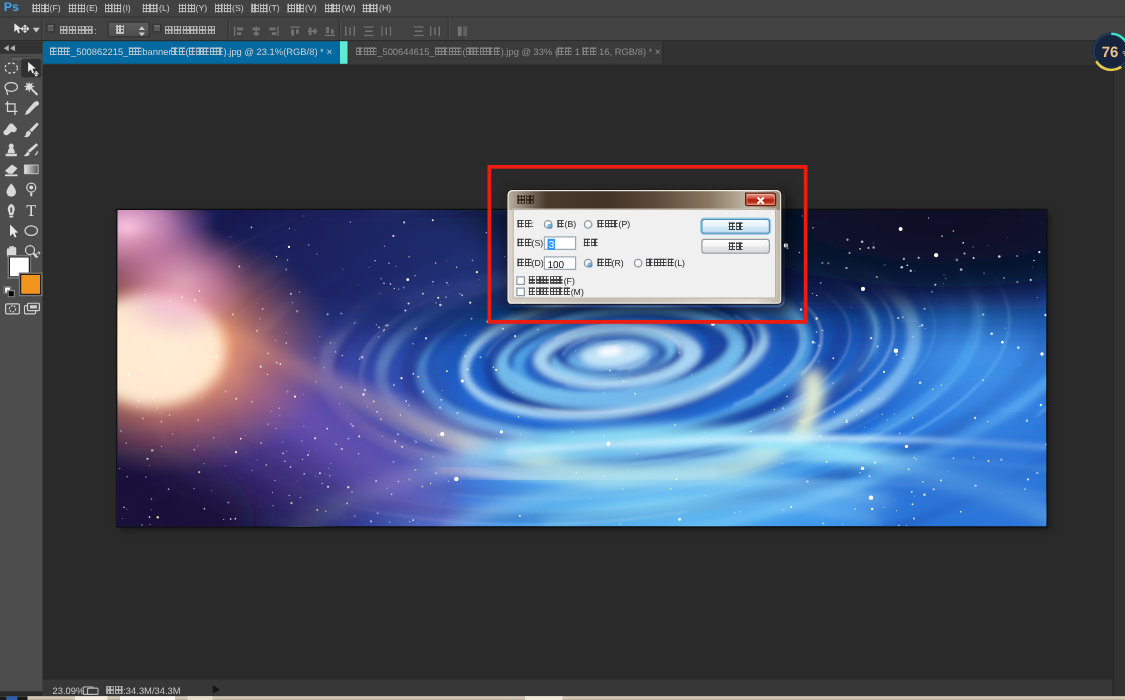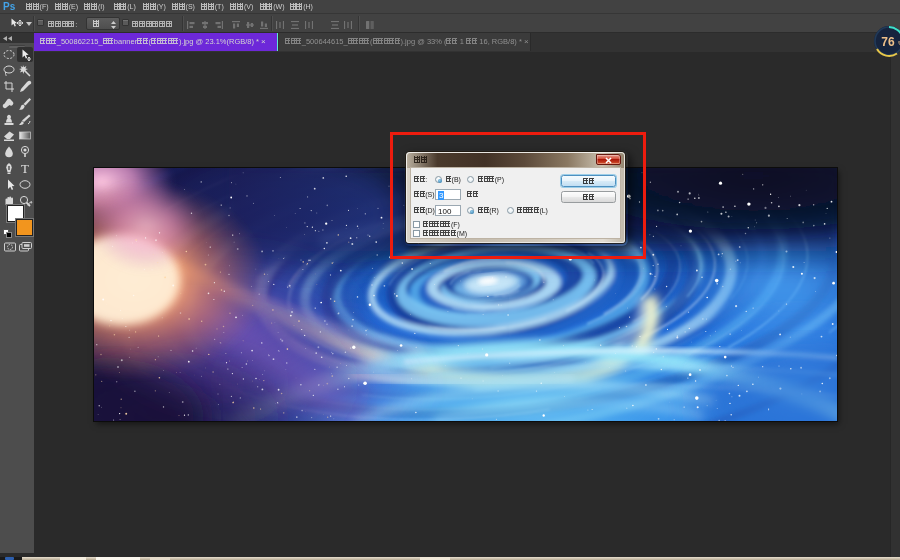--- a/index.html
+++ b/index.html
@@ -17,21 +17,21 @@
 
 #optbar{left:0;top:14px;width:900px;height:19px;background:#424242;border-bottom:1px solid #2c2c2c}
 .ob{position:absolute;color:#c6c6c6;font-size:7.5px;top:6px}
 .cbx{position:absolute;width:7px;height:7px;background:#5a5a5a;border:1px solid #333;border-radius:1px;box-shadow:inset 0 1px 0 rgba(255,255,255,.15)}
 .drop{position:absolute;left:86px;top:2.5px;width:34px;height:13px;background:linear-gradient(#5d5d5d,#4e4e4e);border:1px solid #333;border-radius:2px;color:#ddd}
 .sep{position:absolute;top:2px;width:1px;height:15px;background:#353535;box-shadow:1px 0 0 #4e4e4e}
 .aic{position:absolute;top:7px;opacity:.55}
 
 #tabbar{left:0;top:33px;width:900px;height:19px;background:#323232}
 .tab{position:absolute;top:33px;height:18px;font-size:7.5px;line-height:18px;padding:0 6px;white-space:nowrap;overflow:hidden}
-#tab1{left:34px;width:244px;background:#6d28d9;color:#d2d2d2;border-right:1px solid #5eead4}
+#tab1{left:34px;width:244px;background:#0369a1;color:#d2d2d2;border-right:6px solid #5eead4}
 #tab2{left:279px;width:252px;background:#3b3b3b;color:#909090;border-right:1px solid #2a2a2a}
 
 #tools{left:0;top:33px;width:34px;height:520px;background:#4d4d4d}
 #toolhead{position:absolute;left:0;top:0;width:34px;height:10px;background:#333}
 #tools .grip{position:absolute;left:9px;top:12.5px;width:16px;height:2px;background:#5f5f5f;border-radius:1px;box-shadow:0 -1px 0 #404040}
 .tcell{position:absolute;width:16px;height:15px}
 .tsel{background:#303030;border-radius:2px}
 
 #canv{left:34px;top:52px;width:856px;height:491px;background:#2a2a2a}
 #vscroll{left:890px;top:52px;width:10px;height:505px;background:#313131;border-left:1px solid #262626}
@@ -836,20 +836,31 @@
           <circle cx="324.5" cy="73.9" r="1.48" fill="#ffffff" opacity="1.0"></circle>
           <circle cx="307.1" cy="177.5" r="1.3" fill="#ffffff" opacity="1.0"></circle>
           <circle cx="271.1" cy="215.2" r="1.79" fill="#ffffff" opacity="1.0"></circle>
           <circle cx="534.8" cy="28.3" r="1.77" fill="#ffffff" opacity="1.0"></circle>
           <circle cx="602.8" cy="230.1" r="1.79" fill="#ffffff" opacity="1.0"></circle>
           <circle cx="654.9" cy="36.1" r="1.71" fill="#ffffff" opacity="1.0"></circle>
           <circle cx="259.8" cy="179.3" r="1.68" fill="#ffffff" opacity="1.0"></circle>
         </g>
 </svg>
     </div>
+<div id="status" class="abs">
+      <span class="abs" style="left:8px;top:4px">23.09%</span>
+      <svg class="abs" style="left:32px;top:4.5px" width="13" height="7" viewBox="0 0 13 7">
+        <rect x="0.5" y="0.5" width="8" height="6" rx="1" fill="none" stroke="#b8b8b8"></rect>
+        <rect x="4" y="1.5" width="8.5" height="5" rx="1" fill="#373737" stroke="#b8b8b8"></rect>
+      </svg>
+      <span class="abs" style="left:51px;top:4px"><i class="c7"></i><i class="c7"></i>:34.3M/34.3M</span>
+      <svg class="abs" style="left:136px;top:4px" width="6" height="7" viewBox="0 0 6 7">
+        <path d="M0,0 L6,3.5 L0,7 Z" fill="#161616"></path>
+      </svg>
+    </div>
 <div id="menubar" class="abs">
       <span id="pslogo">Ps</span>
       <span class="mi" style="left:26px"><i class="c7"></i><i class="c7"></i>(F)</span>
       <span class="mi" style="left:55.2px"><i class="c7"></i><i class="c7"></i>(E)</span>
       <span class="mi" style="left:84.4px"><i class="c7"></i><i class="c7"></i>(I)</span>
       <span class="mi" style="left:113.60000000000001px"><i class="c7"></i><i class="c7"></i>(L)</span>
       <span class="mi" style="left:142.8px"><i class="c7"></i><i class="c7"></i>(Y)</span>
       <span class="mi" style="left:172.0px"><i class="c7"></i><i class="c7"></i>(S)</span>
       <span class="mi" style="left:201.2px"><i class="c7"></i><i class="c7"></i>(T)</span>
       <span class="mi" style="left:230.39999999999998px"><i class="c7"></i><i class="c7"></i>(V)</span>

